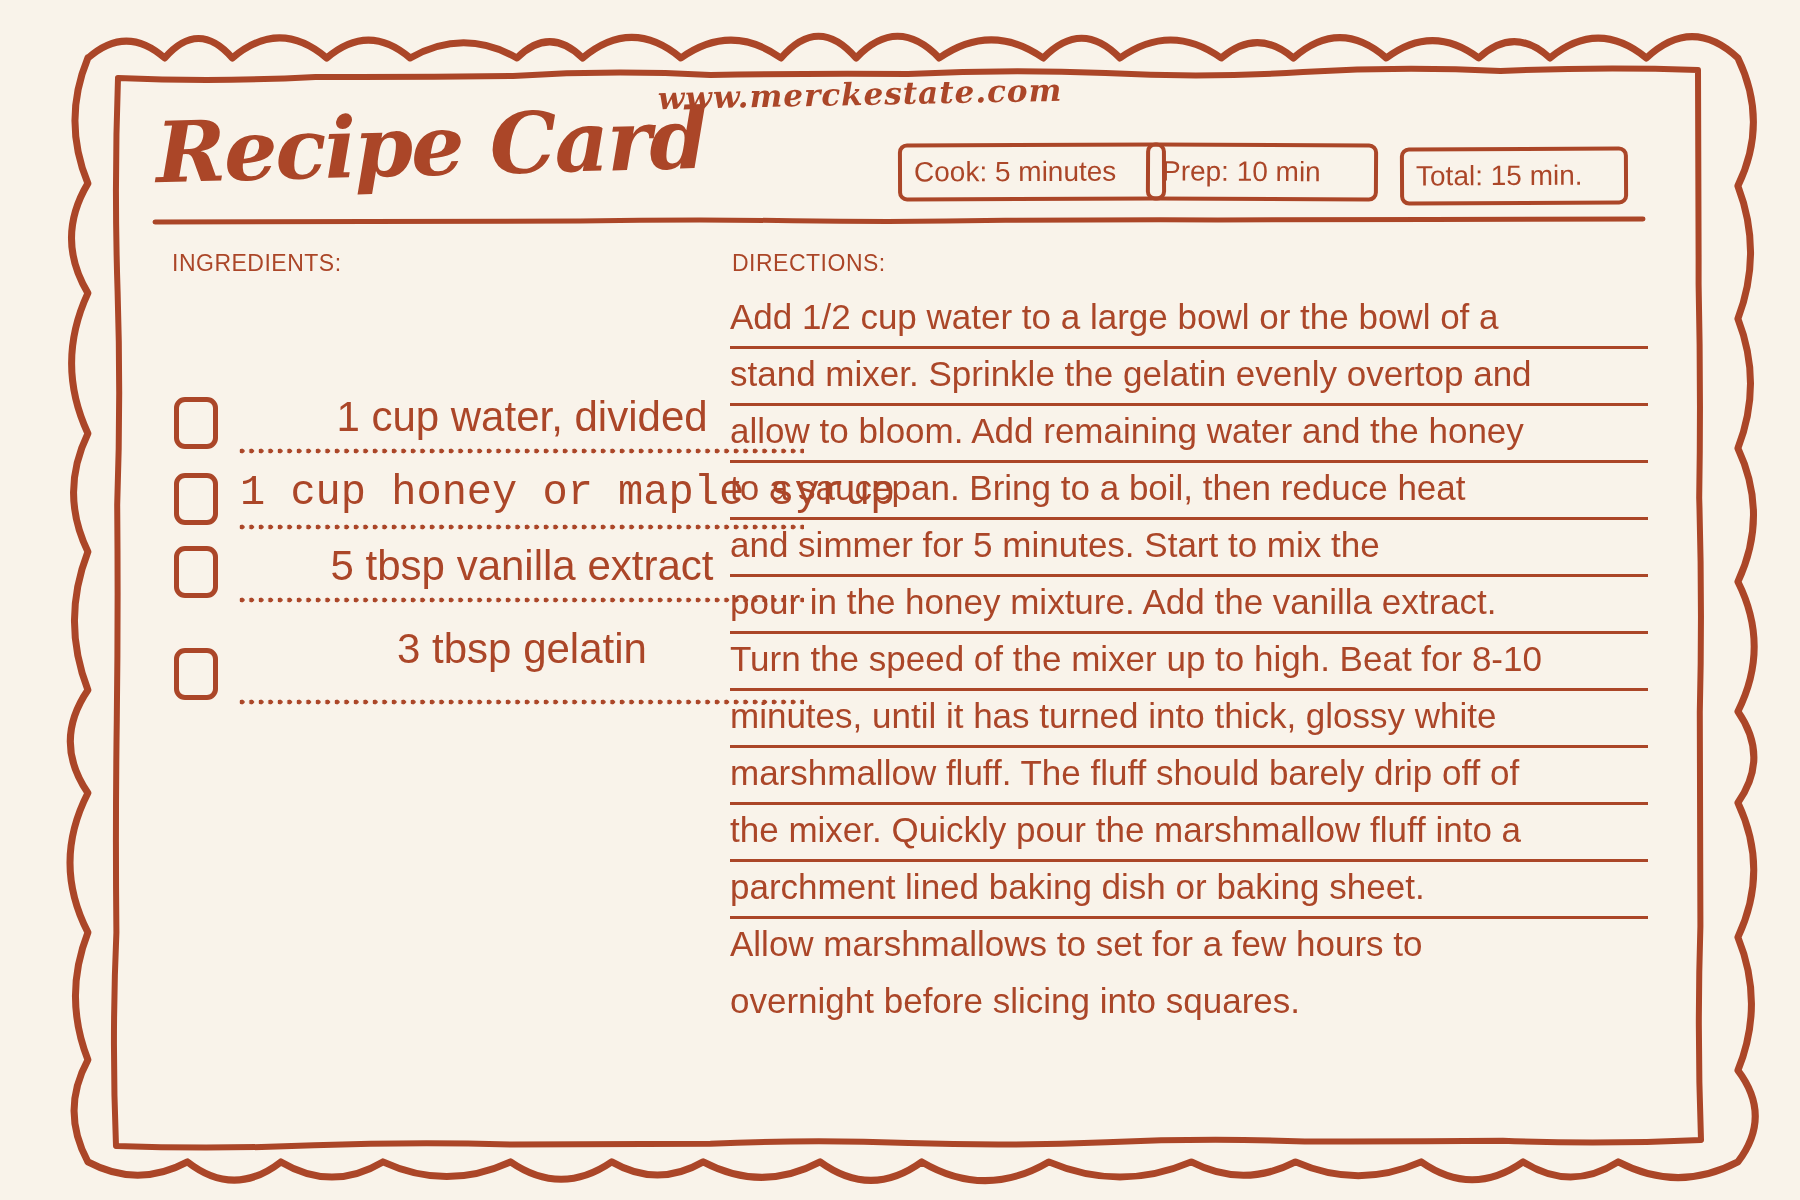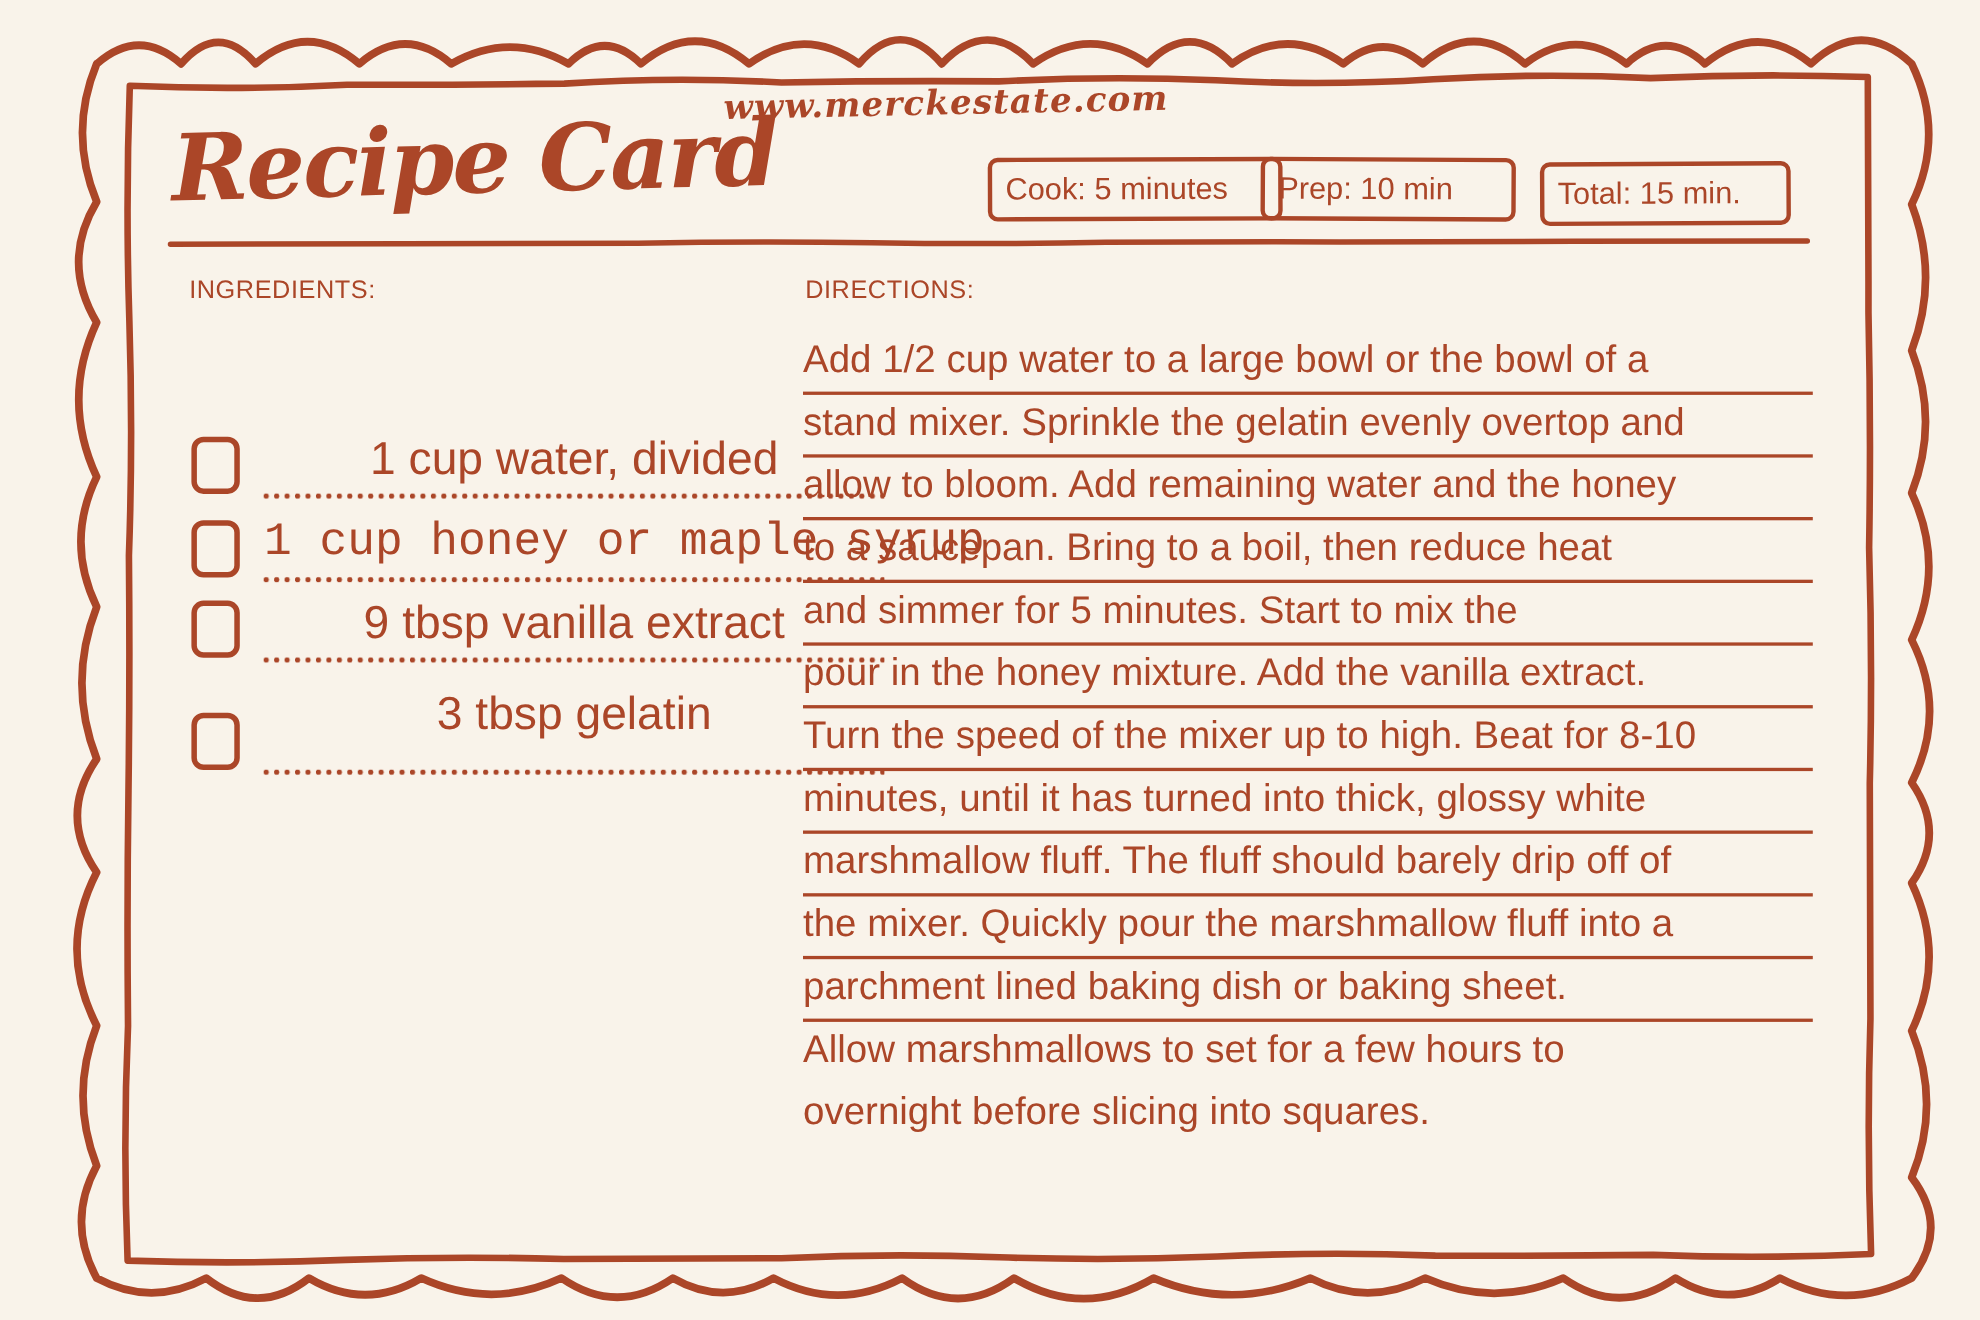--- a/index.html
+++ b/index.html
@@ -53,21 +53,21 @@
     white-space:nowrap;
   }
   .ing-row .dots{
     margin-left:66px;margin-top:5px;height:8px;
     background-image:radial-gradient(circle at 4px 4px, currentColor 2.2px, rgba(0,0,0,0) 2.7px);
     background-size:9.5px 8px;background-repeat:repeat-x;
   }
   .ing-row.g2 .dots{margin-top:24px;}
 
   
-  .dir-col{position:absolute;left:730px;top:302px;width:918px;}
+  .dir-col{position:absolute;left:730px;top:292px;width:918px;}
   .dir-line{
     height:57px;line-height:50px;font-size:35px;white-space:nowrap;
     box-sizing:border-box;
   }
   .dir-line.u{border-bottom:3.5px solid currentColor;}
 </style>
 </head>
 <body>
 
 <div class="stage">
@@ -94,21 +94,21 @@
         <div class="txt">1 cup water, divided</div>
         <div class="dots"></div>
       </div>
       <div class="ing-row" style="top: 468px; font-family: Liberation Mono, monospace;">
         <div class="cb"></div>
         <div class="txt">1 cup honey or maple syrup</div>
         <div class="dots"></div>
       </div>
       <div class="ing-row" style="top: 541px;">
         <div class="cb"></div>
-        <div class="txt">9 tbsp vanilla extract</div>
+        <div class="txt">5 tbsp vanilla extract</div>
         <div class="dots"></div>
       </div>
       <div class="ing-row g2" style="top: 624px;">
         <div class="cb"></div>
         <div class="txt">3 tbsp gelatin</div>
         <div class="dots"></div>
       </div>
     </div>
 
   <div class="dir-col" id="dir-col">

